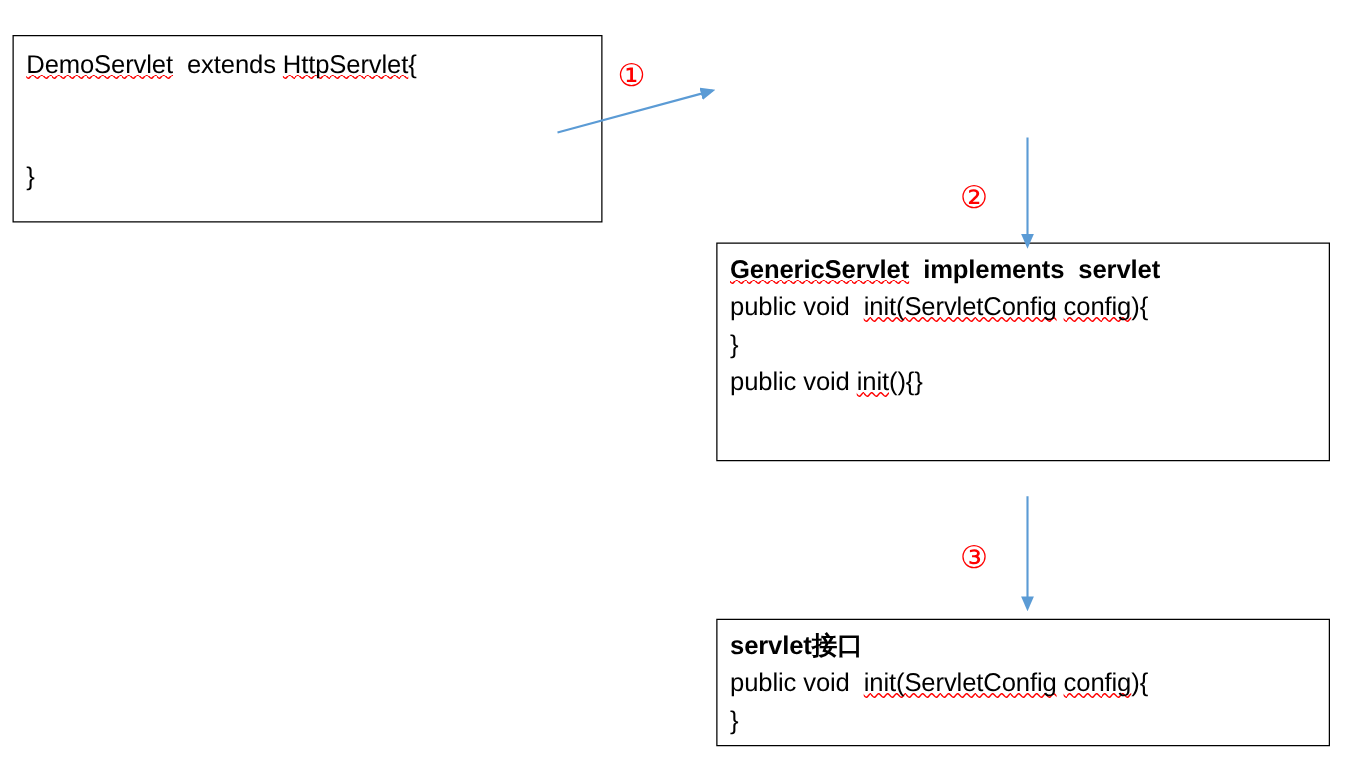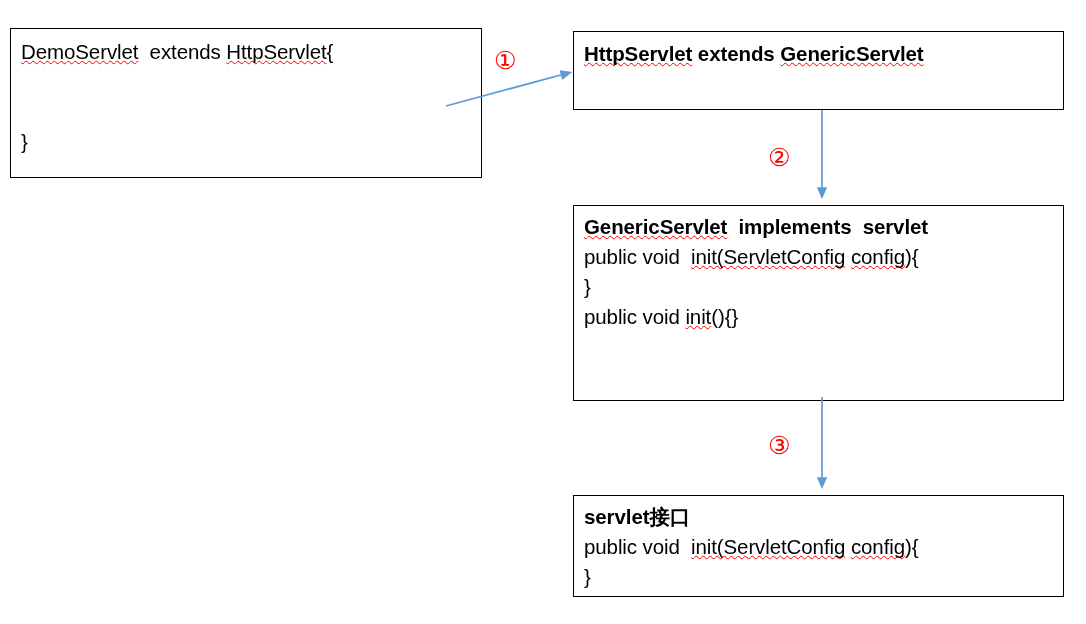--- a/index.html
+++ b/index.html
@@ -75,27 +75,22 @@
 
   <div class="box" style="left:10px; top:28px; width:472px; height:150px;">
     <div class="box-body" style="top:8px;">
       <div class="code-line"><span class="sq">DemoServlet</span>  extends <span class="sq">HttpServlet</span>{</div>
       <div class="code-line">&nbsp;</div>
       <div class="code-line">&nbsp;</div>
       <div class="code-line">}</div>
     </div>
   </div>
 
-  <div class="box" style="left:573px; top:31px; width:491px; height:79px;">
-    <div class="box-body" style="top:7px;">
-      <div class="code-line bold"><span class="sq">HttpServlet</span> extends <span class="sq">GenericServlet</span></div>
-    </div>
-  </div>
 
-  <div class="box" style="left:573px; top:205px; width:491px; height:196px;text-decoration:underline;">
+  <div class="box" style="left:573px; top:194px; width:491px; height:175px;text-decoration:underline;">
     <div class="box-body" style="top:6px;">
       <div class="code-line bold"><span class="sq">GenericServlet</span>  implements  servlet</div>
       <div class="code-line">public void  <span class="sq">init(ServletConfig</span> <span class="sq">config</span>){</div>
       <div class="code-line">}</div>
       <div class="code-line">public void <span class="sq">init</span>(){}</div>
     </div>
   </div>
 
   <div class="box" style="left:573px; top:495px; width:491px; height:102px;">
     <div class="box-body" style="top:6px;">

